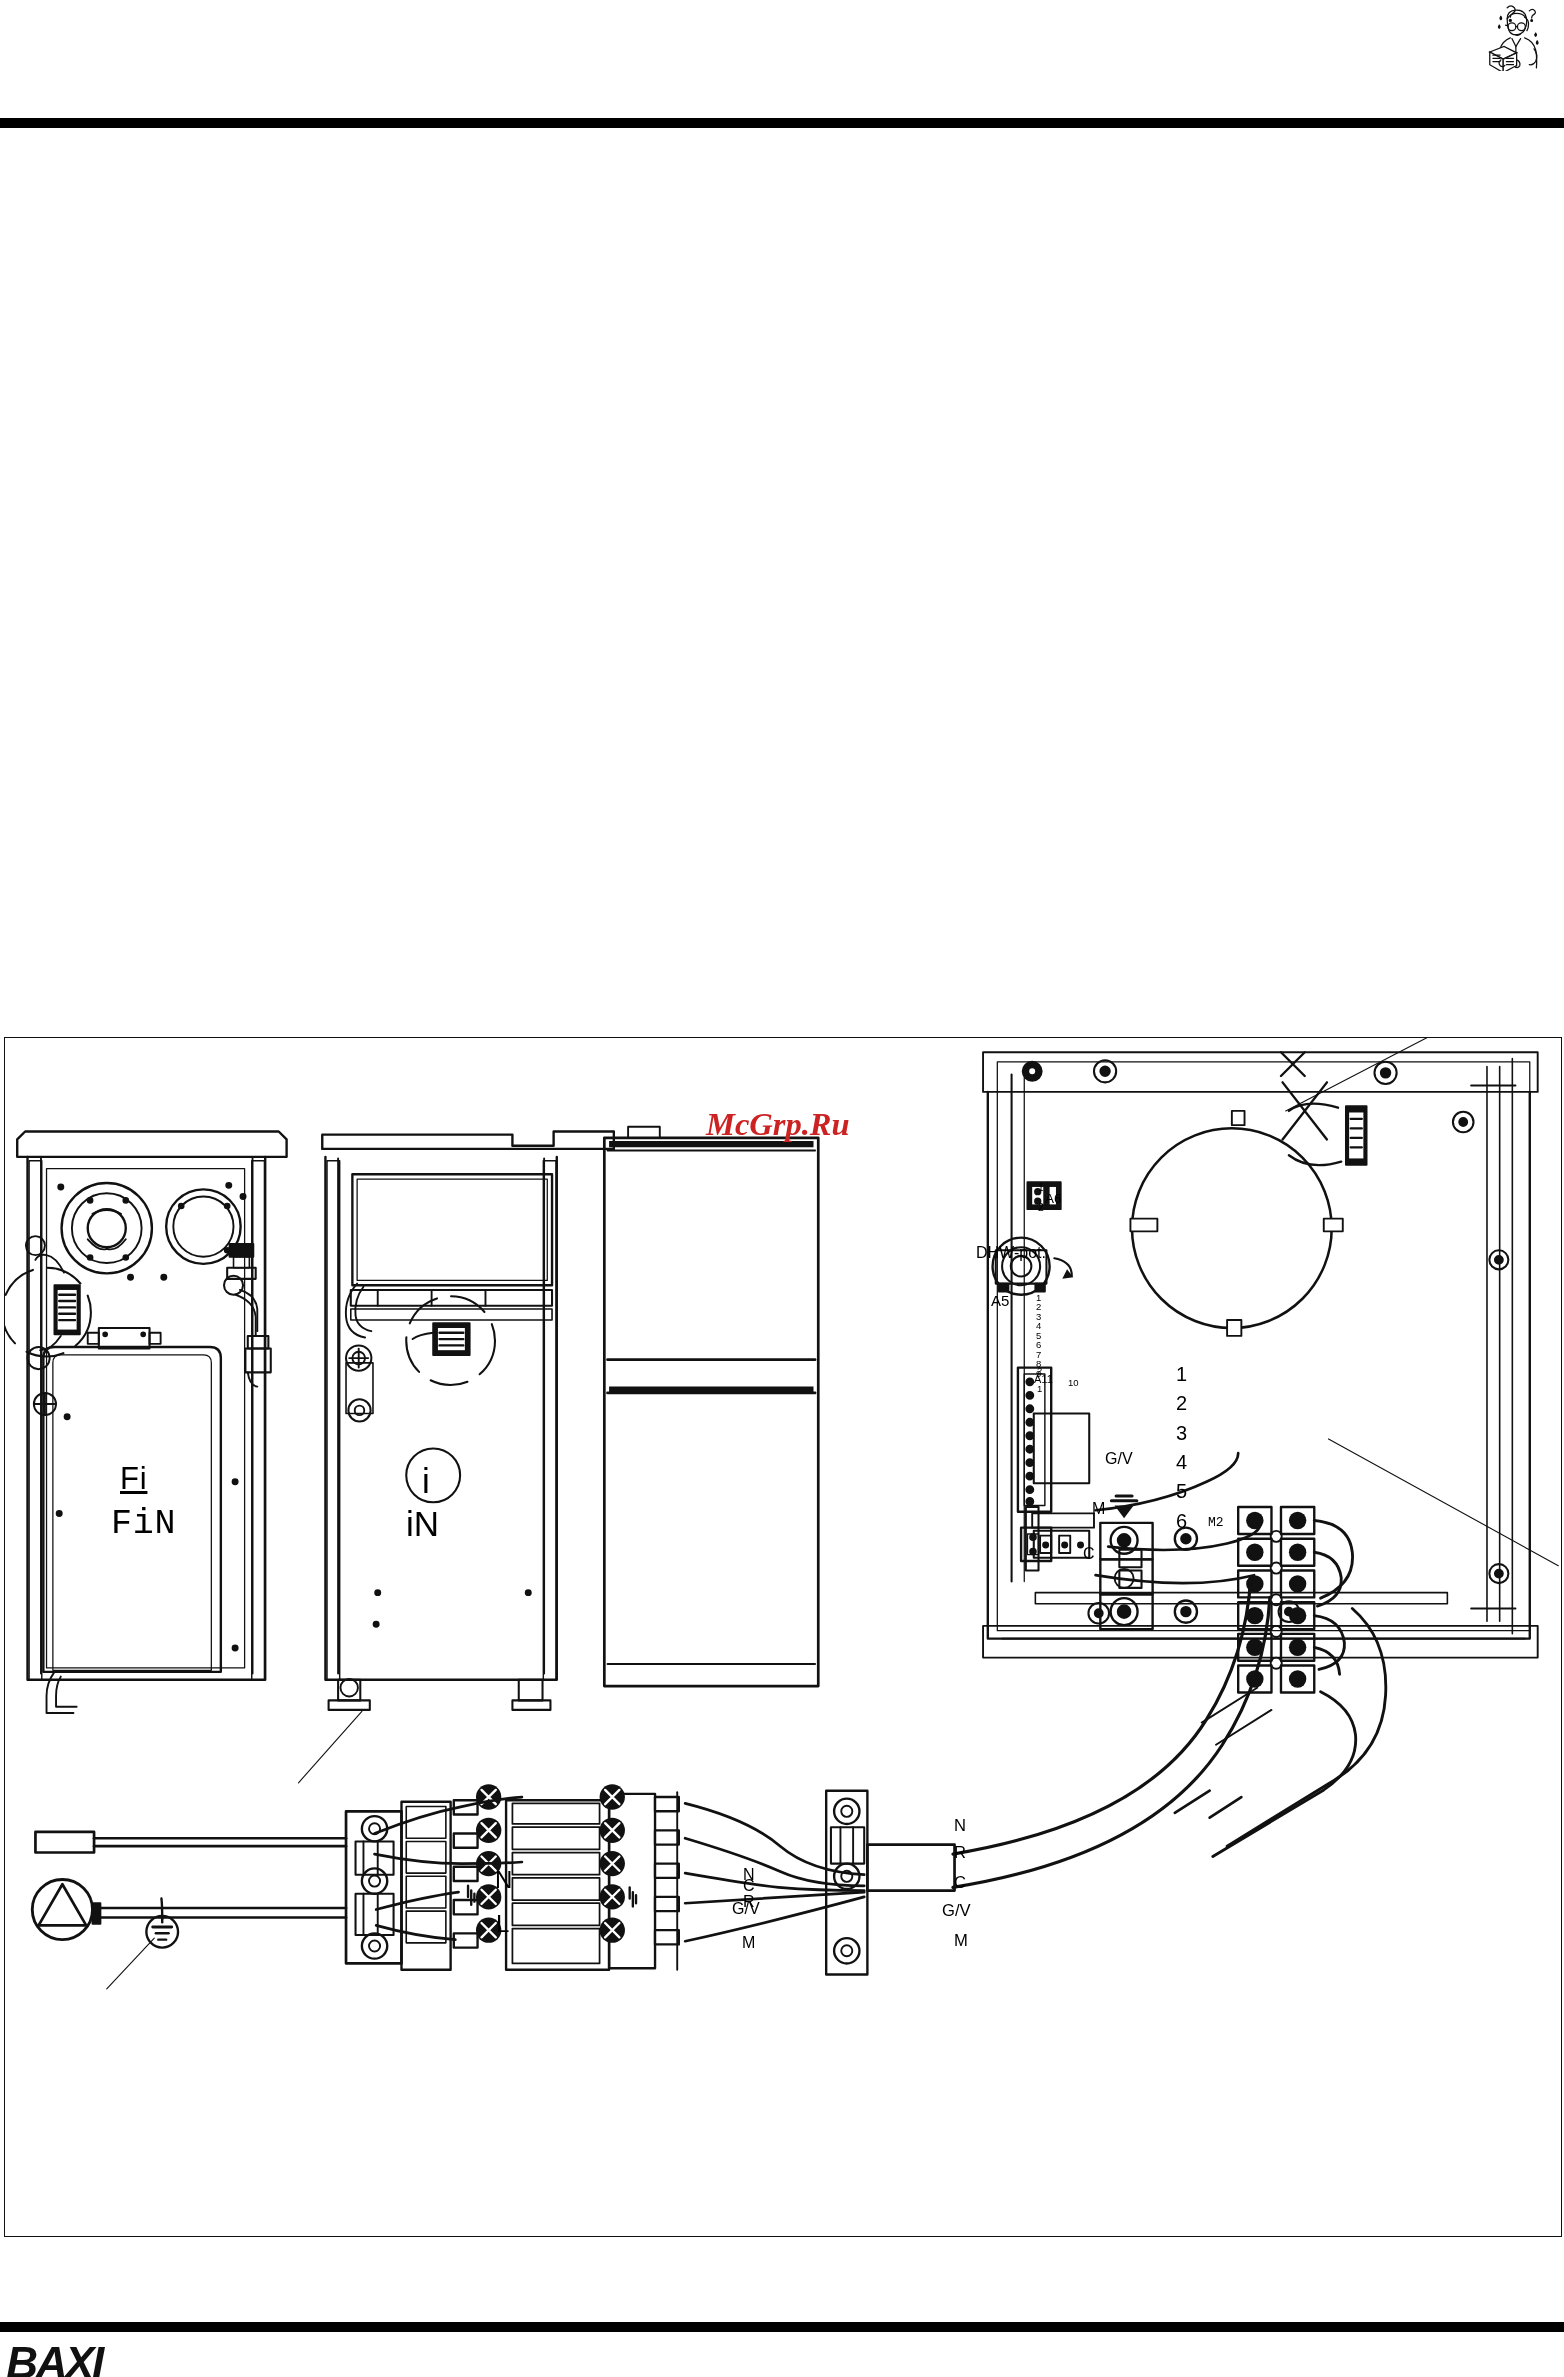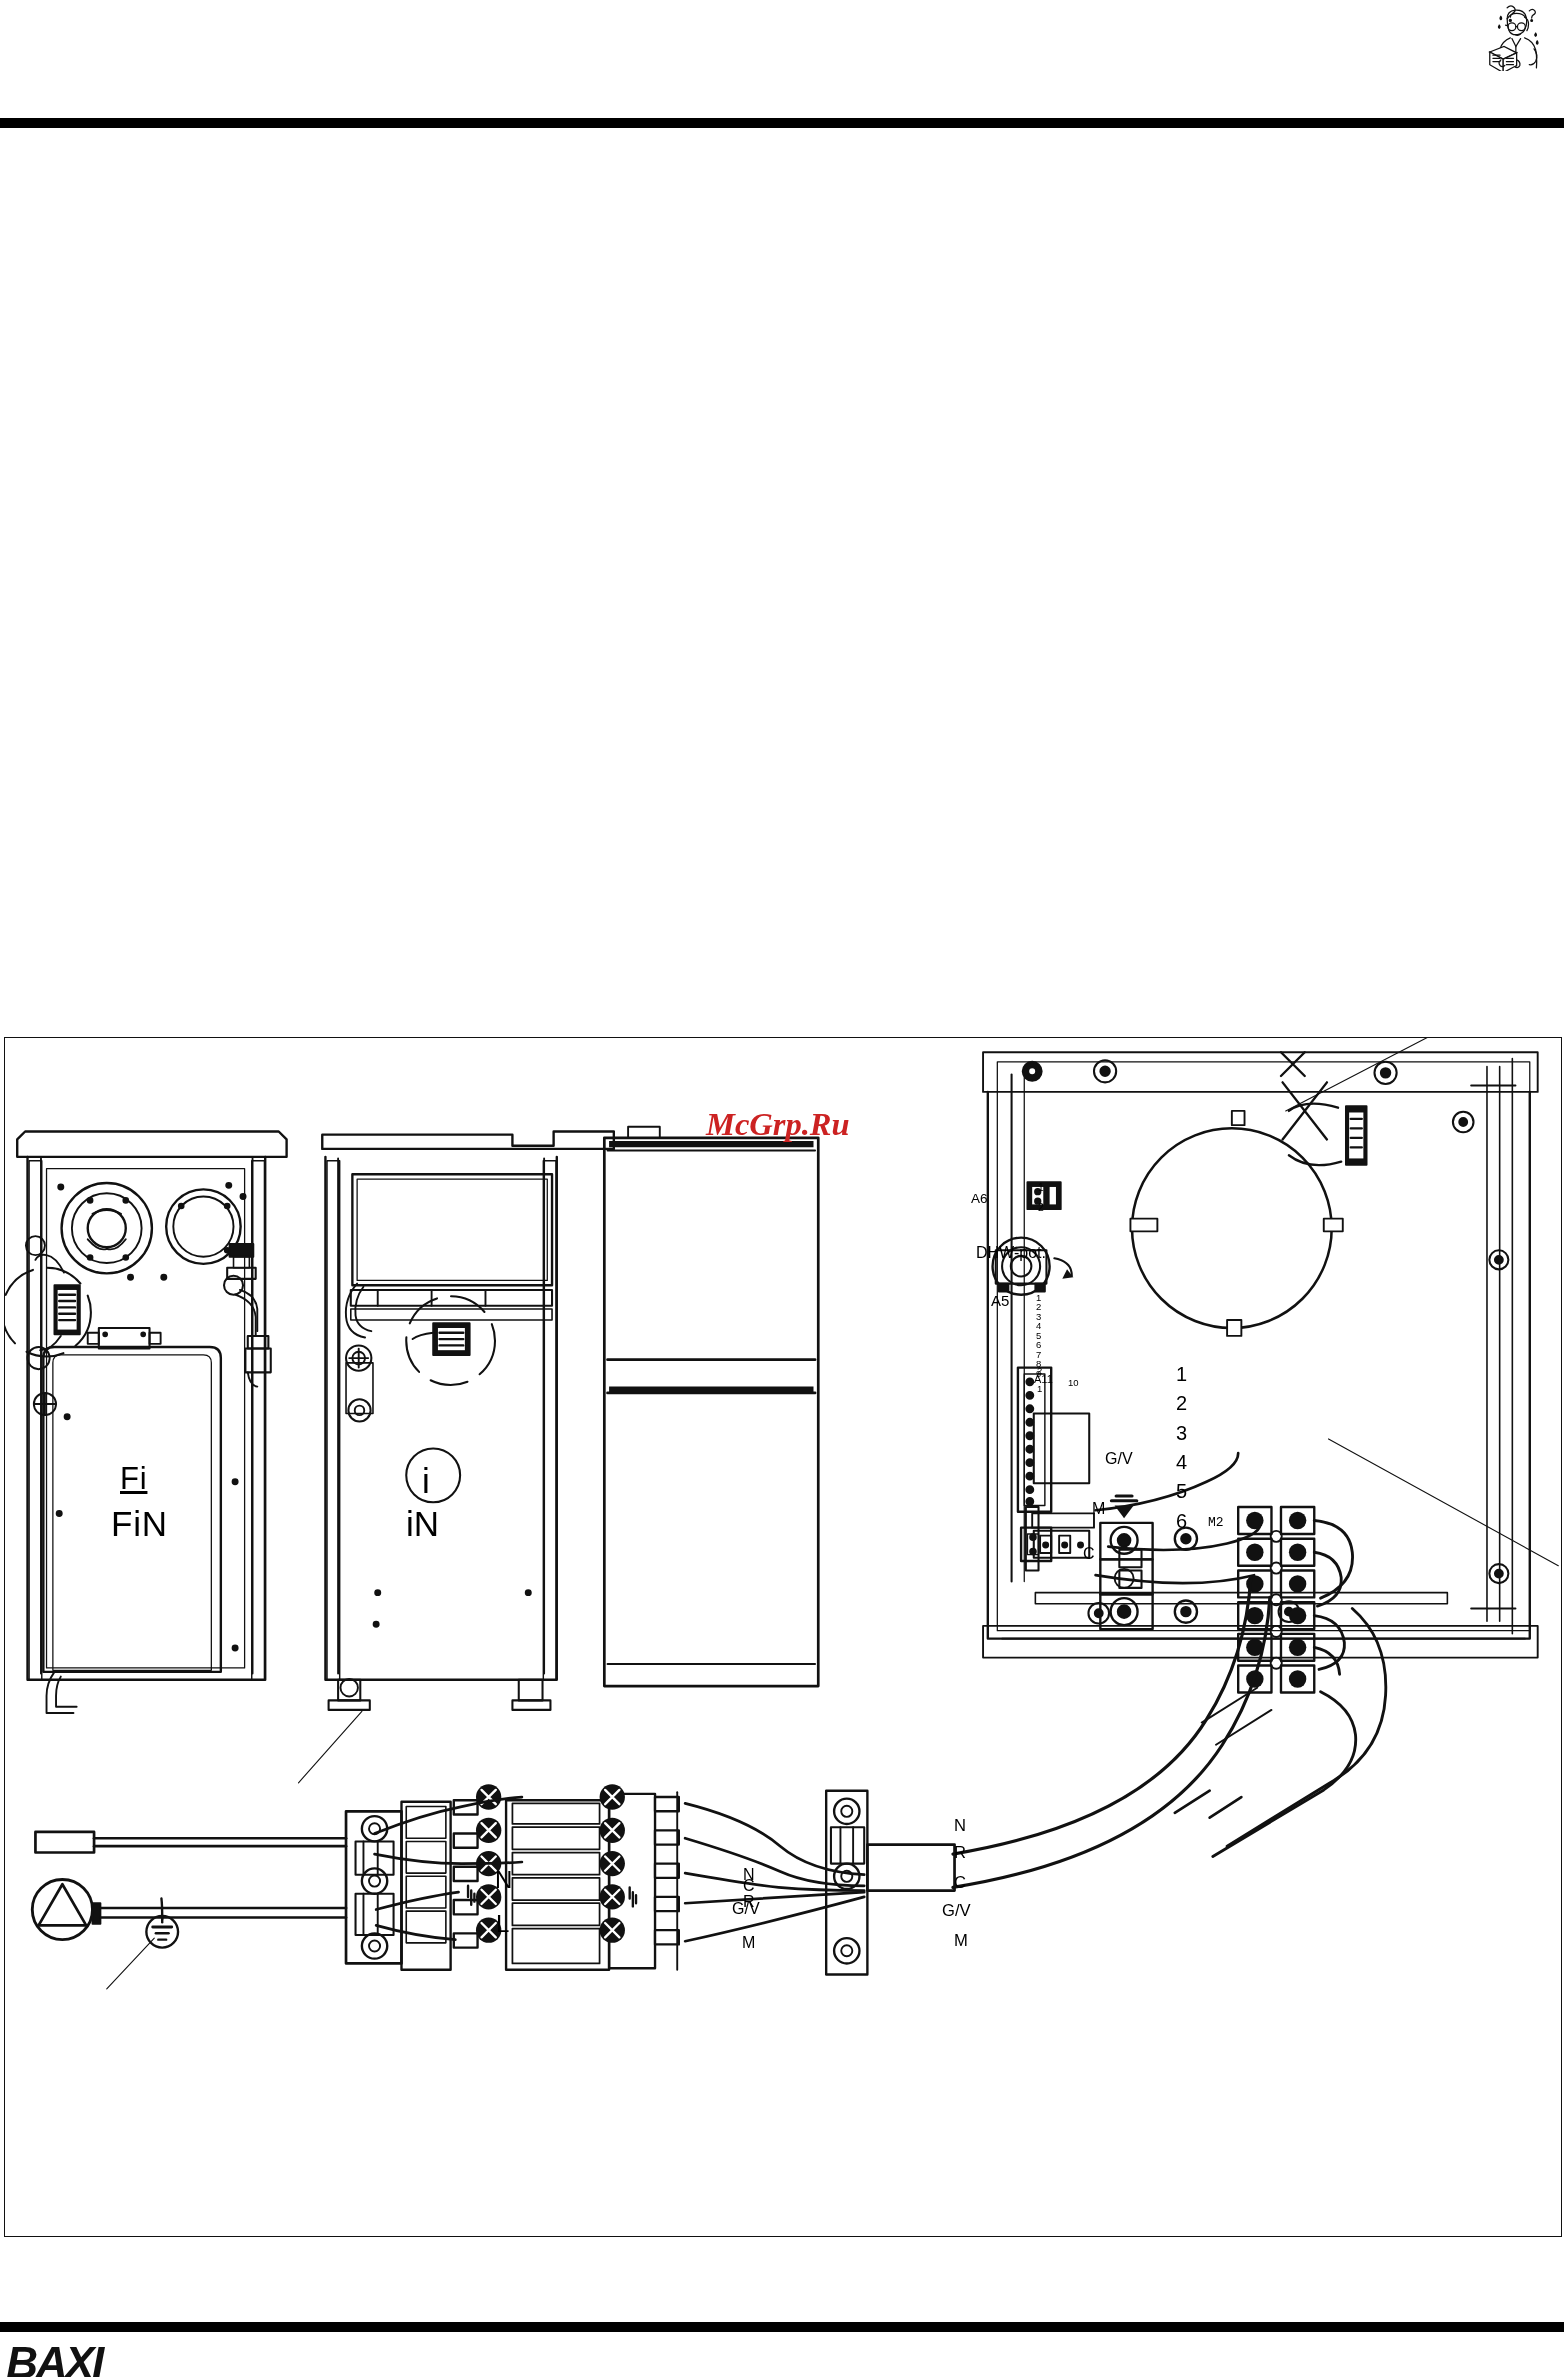--- a/index.html
+++ b/index.html
@@ -17,21 +17,21 @@
   
   .fig{position:absolute;left:4px;top:1037px;width:1556px;height:1198px;border:1.6px solid #111;background:#fff;}
   .fig-svg{position:absolute;left:0;top:0;width:100%;height:100%;}
 
   
   .wm{position:absolute;left:658px;top:1106px;font-size:32.5px;font-style:italic;font-weight:bold;color:#cc2222;letter-spacing:0px;font-family:"Liberation Serif",serif;margin-left:48px;}
 
   
   .lbl{position:absolute;color:#000;font-family:"Liberation Sans",sans-serif;}
   .lbl-fi{left:120px;top:1461px;font-size:31px;letter-spacing:0.8px;text-decoration:underline;}
-  .lbl-fin{left:111px;top:1504px;font-size:35px;letter-spacing:0.8px;}
+  .lbl-fin{left:111px;top:1504px;font-size:35px;letter-spacing:0.8px;font-family:Liberation Mono, monospace;}
   .lbl-i{left:422px;top:1461px;font-size:35px;}
   .lbl-in{left:406px;top:1504px;font-size:35px;}
 </style>
 </head>
 <body>
 
 <div class="page">
 
   <div class="hdr-rule"></div>
 
@@ -520,21 +520,21 @@
     </svg>
   </div>
 
   <div class="wm">McGrp.Ru</div>
 
   <div class="lbl lbl-fi">Fi</div>
   <div class="lbl lbl-fin">FiN</div>
   <div class="lbl lbl-i">i</div>
   <div class="lbl lbl-in">iN</div>
 
-  <div class="lbl" style="left:971px;top:1191px;font-size:13.5px;">A6</div>
+  <div class="lbl" style="left:1045px;top:1191px;font-size:13.5px;">A6</div>
   <div class="lbl" style="left:1038px;top:1182px;font-size:10.3px;">1</div>
   <div class="lbl" style="left:1038px;top:1202px;font-size:10.3px;">2</div>
 
   <div class="lbl" style="left:976px;top:1220px;font-size:16px;margin-top:24px;">DHW-pot.</div>
 
   <div class="lbl" style="left:991px;top:1292px;font-size:15px;">A5</div>
   <div class="lbl" style="left:1036px;top:1292px;font-size:9.5px;">1</div>
   <div class="lbl" style="left:1036px;top:1301px;font-size:9.5px;">2</div>
   <div class="lbl" style="left:1036px;top:1311px;font-size:9.5px;">3</div>
   <div class="lbl" style="left:1036px;top:1320px;font-size:9.5px;">4</div>

